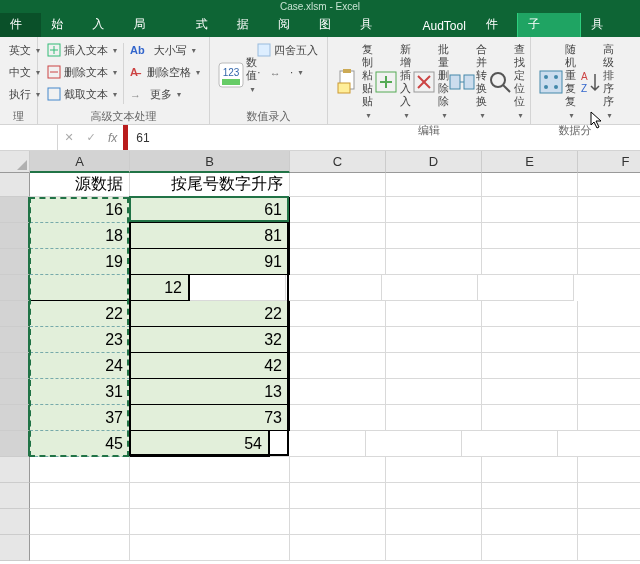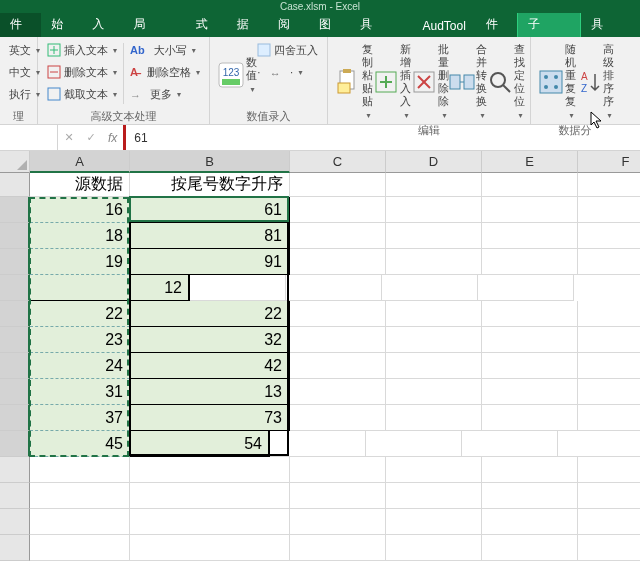--- a/index.html
+++ b/index.html
@@ -18,21 +18,21 @@
   .btn-sm { display:flex; align-items:center; gap:3px; font-size: 11px; color:#444; padding:2px 3px; height:22px; white-space:nowrap; cursor:pointer;}
   .btn-lg { display:flex; flex-direction:row; align-items:center; justify-content:flex-start; width:38px; padding-top:2px; cursor:pointer;}
   .btn-lg .ic { width:32px; height:32px; display:flex; align-items:center; justify-content:center;}
   .btn-lg .lbl { font-size:11px; color:#444; text-align:center; line-height:13px; margin-top:2px;}
   .sep-v { width:1px; background:#d4d4d4; margin:4px 3px;}
   .dd { font-size:8px; color:#666; margin-left:2px;}
   .namebox-row { background:#fff; border-bottom:1px solid #d4d4d4; height:26px; display:flex; align-items:center;}
   .namebox { width:58px; border-right:1px solid #d4d4d4; height:100%; display:flex; align-items:center; padding:0 6px; color:#333;}
   .fx-btn { width:22px; text-align:center; color:#777; font-size:11px; cursor:pointer;}
   .fx-cancel{color:#aaa;} .fx-ok{color:#aaa;}
-  .fx-lbl { font-style:italic; color:#888; border-right:3px solid #b91c1c; padding:0 6px; height:100%; display:flex; align-items:center;}
+  .fx-lbl { font-style:italic; color:#888; border-right:5px solid #b91c1c; padding:0 6px; height:100%; display:flex; align-items:center;}
   .formula-bar { flex:1; padding:0 8px; color:#333;}
   .sheet { position:relative; }
   .corner { position:absolute; left:0; top:0; width:30px; height:22px; background:#e6e6e6; border-right:1px solid #ccc; border-bottom:1px solid #999;}
   .corner::after{content:""; position:absolute; right:2px; bottom:2px; border:5px solid transparent; border-right-color:#b0b0b0; border-bottom-color:#b0b0b0;}
   .colheads { position:absolute; left:30px; top:0; display:flex; height:22px;}
   .colhead { background:#e6e6e6; border-right:1px solid #ccc; border-bottom:1px solid #999; display:flex; align-items:center; justify-content:center; color:#333; font-size:13px;}
   .colhead.sel { background:#d3d3d3; border-bottom:2px solid #217346;}
   .rowheads { position:absolute; left:0; top:22px; display:flex; flex-direction:column; width:30px;}
   .rowlabel { background:#e6e6e6; border-right:1px solid #999; border-bottom:1px solid #ccc; display:flex; align-items:center; justify-content:center; color:#555; font-size:12px;}
   .rowlabel.sel { background:#d3d3d3; border-right:2px solid #217346;}

